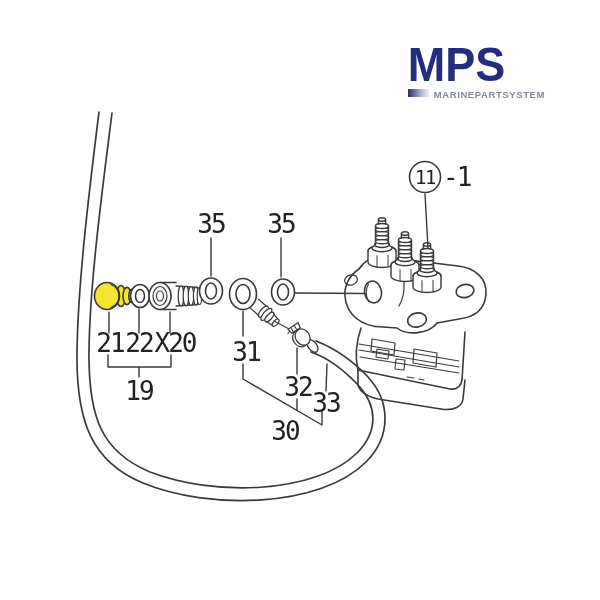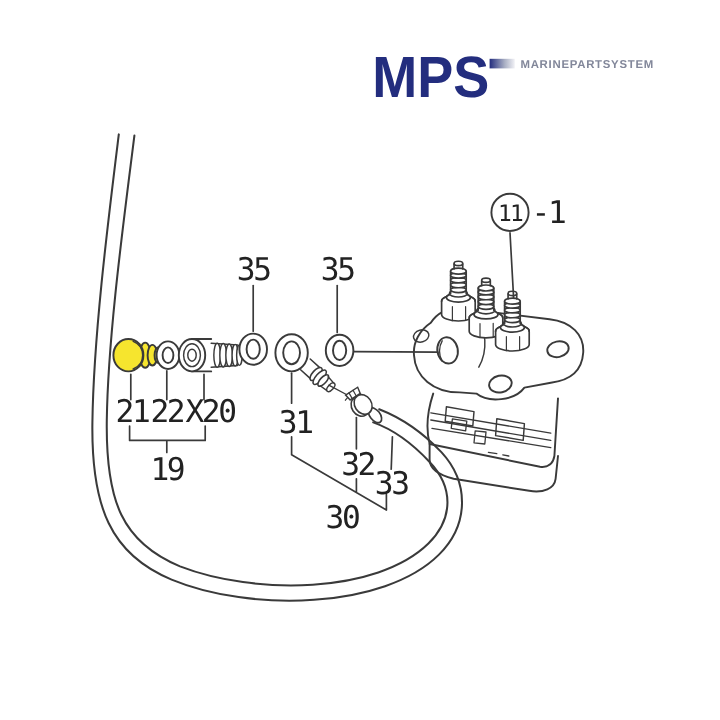--- a/index.html
+++ b/index.html
@@ -7,21 +7,21 @@
     width:600px;height:600px;position:relative;background:#ffffff;
     font-family:"Liberation Sans", sans-serif;overflow:hidden;
   }
   :root{
     --line:#3a3a3a;
     --accent:#f6e52e;
     --brand:#232d7e;
     --brand-sub:#82879a;
   }
   .logo{
-    position:absolute;top:46px;right:55px;display:flex;flex-direction:row;align-items:flex-start;
+    position:absolute;top:46px;right:55px;display:flex;flex-direction:column;align-items:flex-start;
   }
   .logo-title{
     color:var(--brand);font-weight:bold;font-size:45px;line-height:40px;letter-spacing:0px;
     font-family:"Liberation Sans", sans-serif;transform:scale(1,1.08);transform-origin:left bottom;
   }
   .logo-sub{display:flex;align-items:flex-start;margin-top:3px;}
   .logo-bar{
     width:21px;height:8px;margin-right:5px;
     background:linear-gradient(to right, var(--brand), #aab0c4 60%, #f2f2f6);
   }

